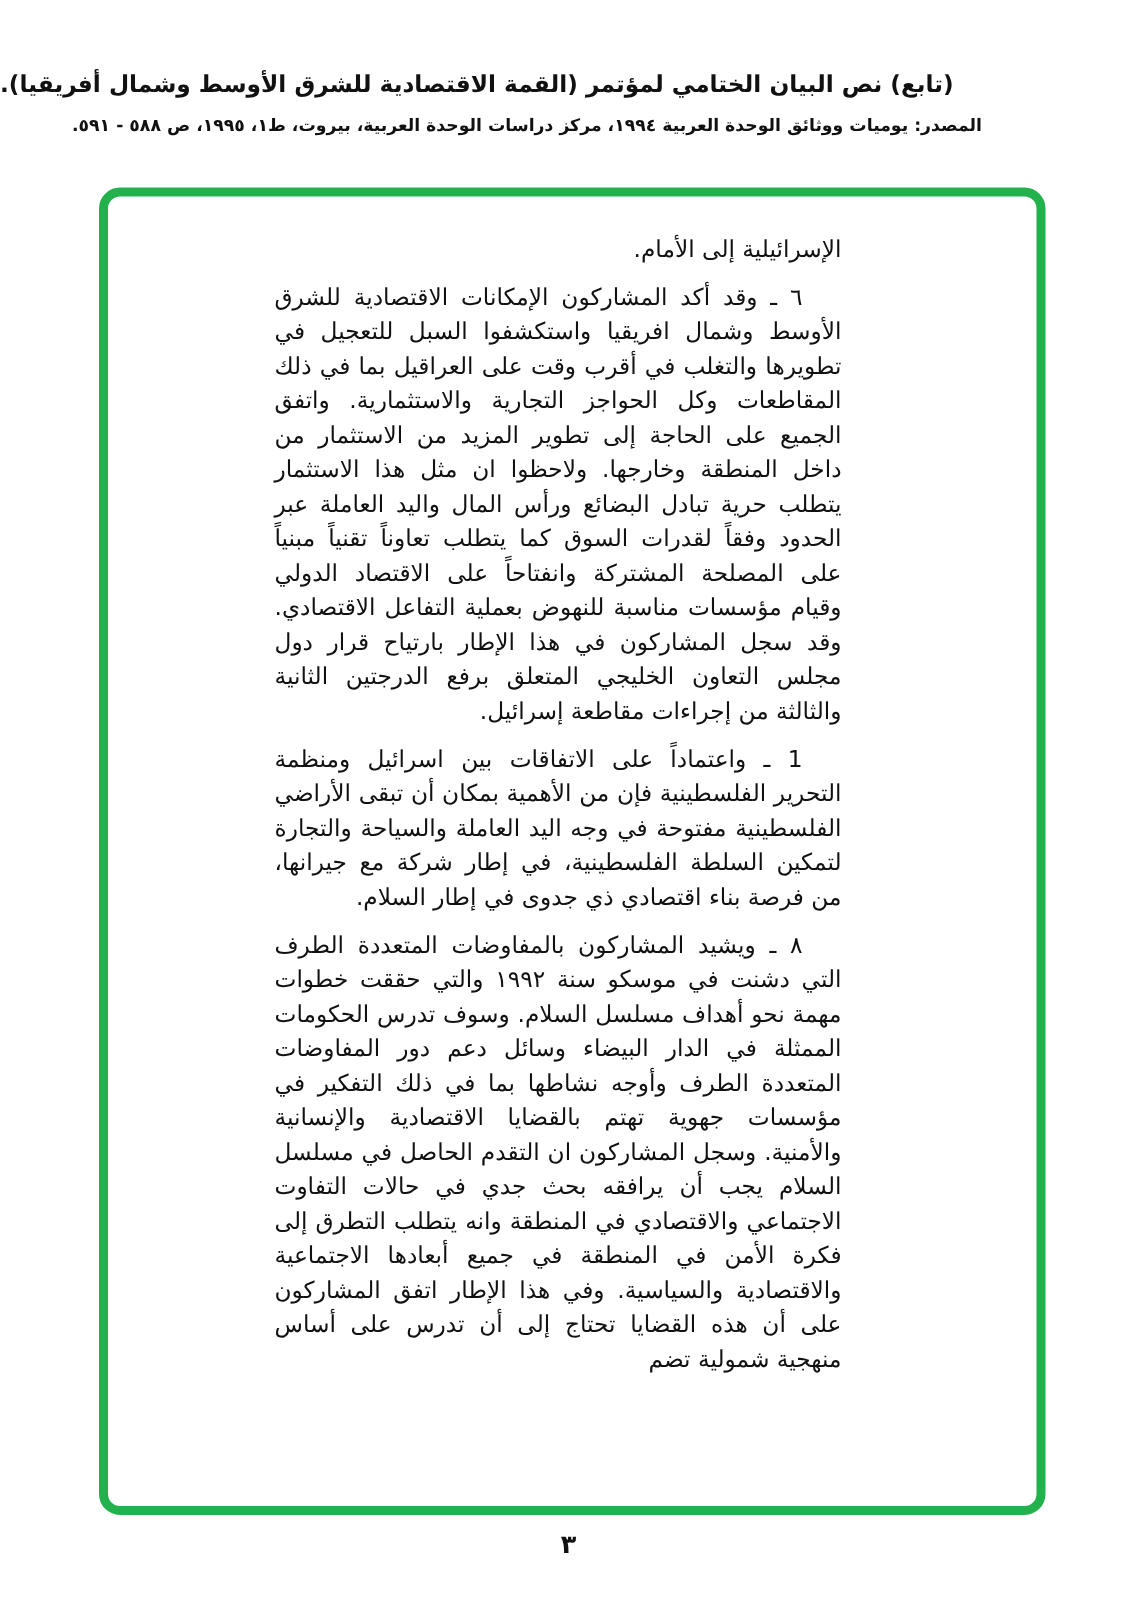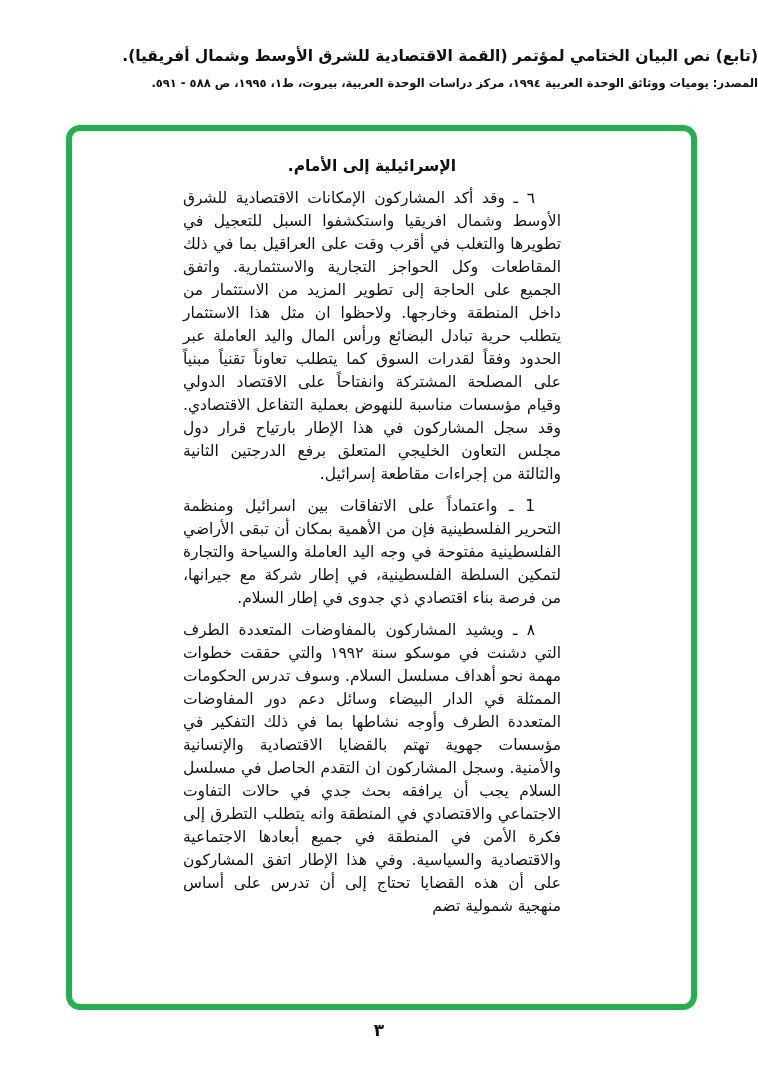--- a/index.html
+++ b/index.html
@@ -10,30 +10,31 @@
     background: var(--paper);
     font-family: "DejaVu Sans", sans-serif;
     color: var(--ink);
     position: relative;
     overflow: hidden;
   }
   .page { position: relative; width: 758px; height: 1078px; background: var(--paper); }
 
   .header {
     position: absolute; top: 46px; left: 0; right: 0;
-    text-align: right; direction: rtl;
+    text-align: left; direction: rtl;
   }
   .doc-title {
     font-size: 15.5px; font-weight: bold; letter-spacing: 0;
     line-height: 20px;
   }
   .doc-source {
     margin-top: 10px;
     font-size: 11.5px; font-weight: bold;
     line-height: 15px;
+    padding-left: 48px;
   }
 
   .frame {
     position: absolute;
     left: 66px; top: 125px;
     width: 631px; height: 885px;
     border: 6px solid var(--frame-green);
     border-radius: 14px;
     background: var(--paper);
   }
@@ -43,22 +44,21 @@
     left: 183px; top: 155px;
     width: 378px;
     direction: rtl;
     text-align: justify;
     text-justify: inter-word;
     font-size: 15.5px;
     line-height: 23px;
     color: var(--ink);
   }
   .text-col p.continuation {
-    text-align: center;
-    font-weight: bold;
+    text-align: right;
   }
   .text-col p.numbered {
     margin-top: 9px;
     text-indent: 26px; 
   }
 
   .page-number {
     position: absolute;
     top: 1020px; left: 0; right: 0;
     text-align: center;

